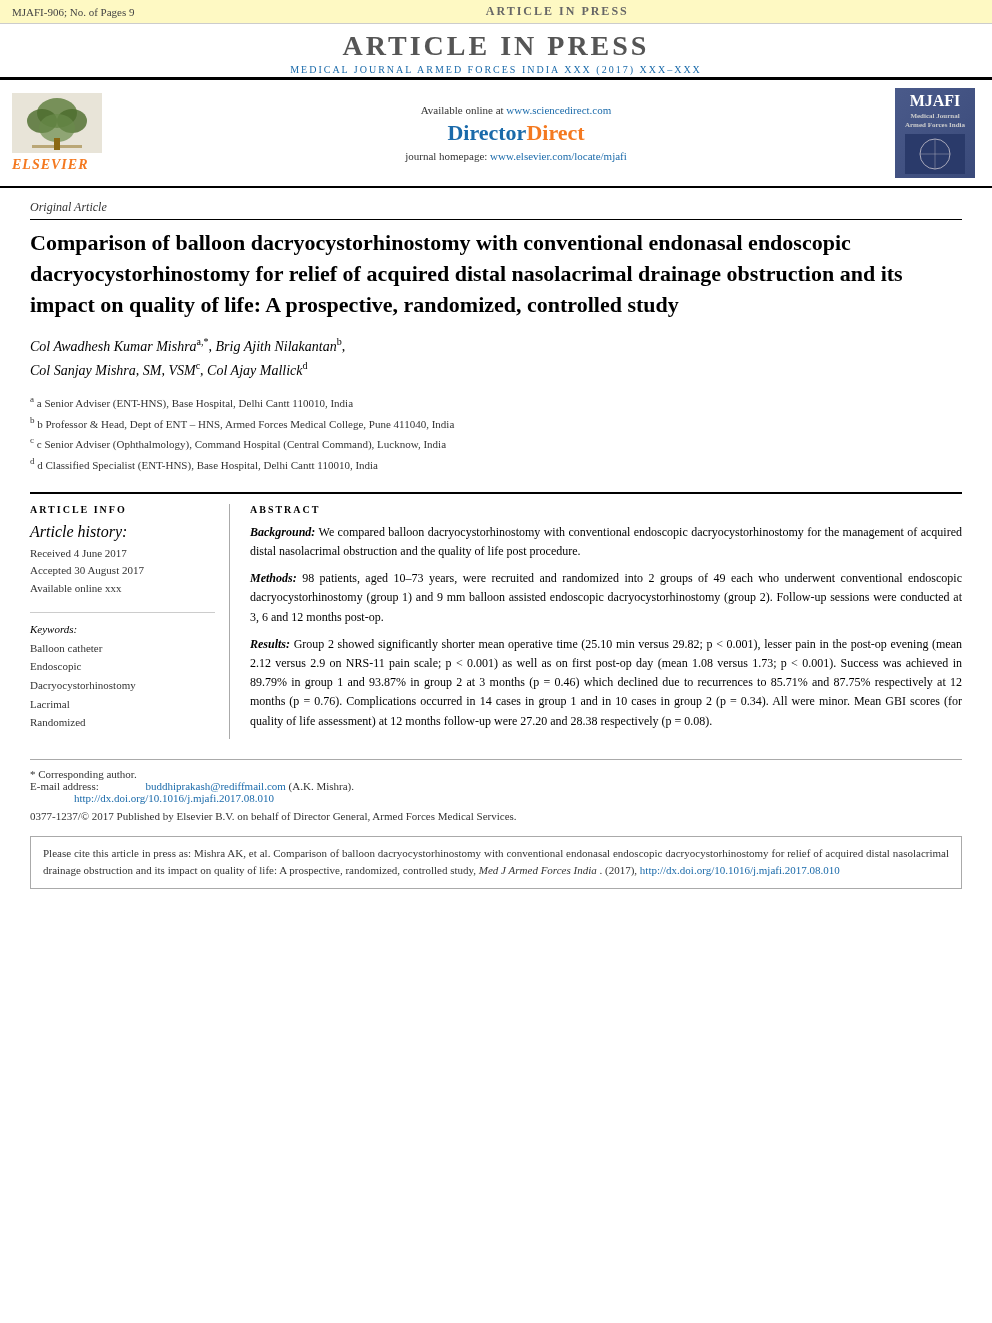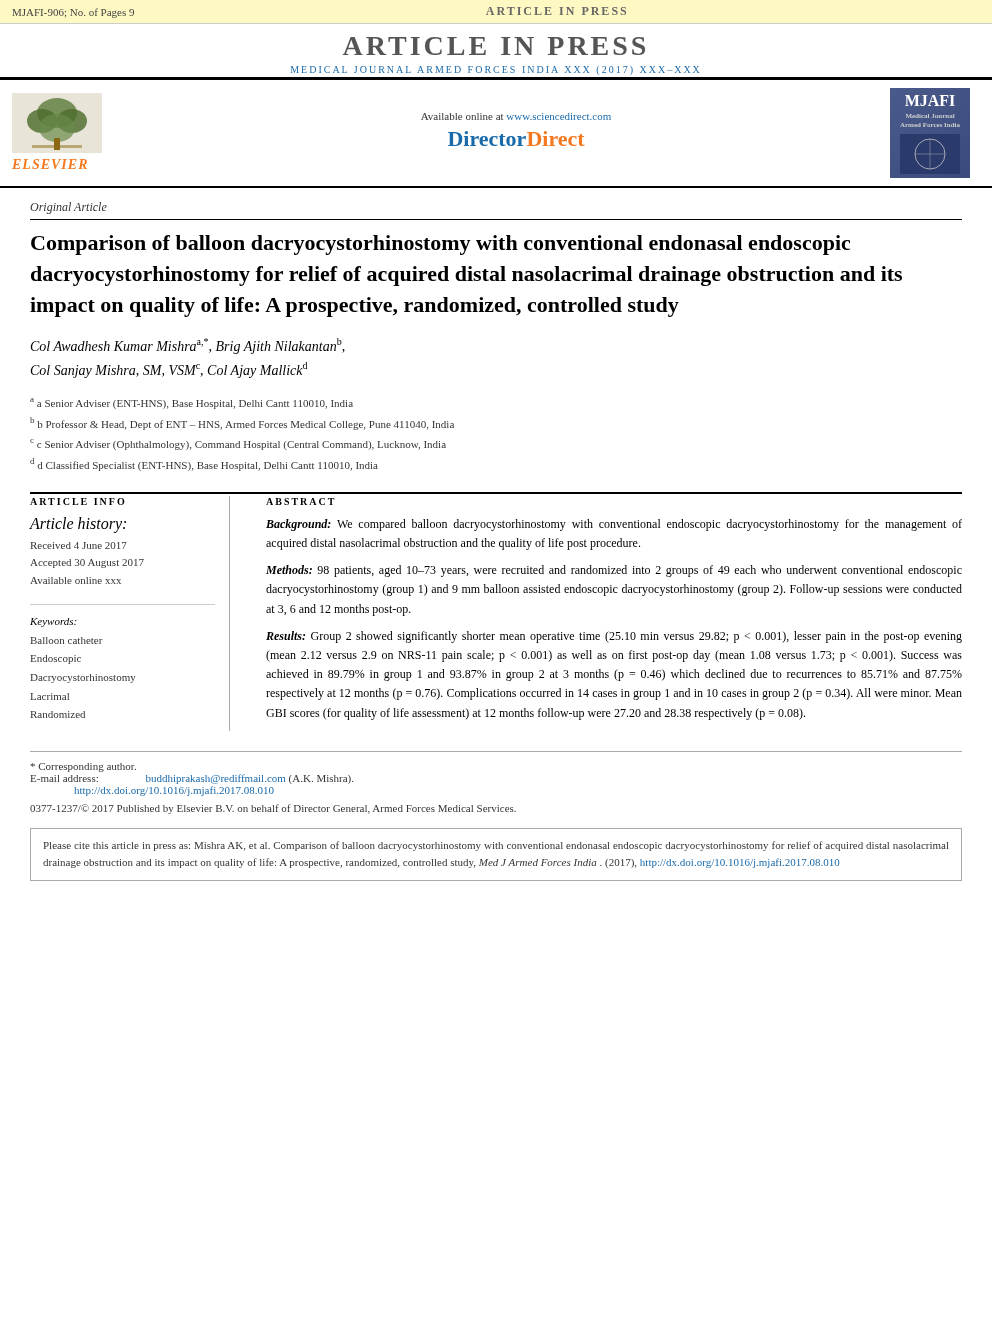--- a/index.html
+++ b/index.html
@@ -109,20 +109,21 @@
     }
     .header-center .homepage-text a {
       color: #1a6aaa;
       text-decoration: none;
     }
     .mjafi-logo {
       width: 90px;
       flex-shrink: 0;
       display: flex;
       flex-direction: column;
+      align-items: center;
     }
     .mjafi-logo .mjafi-box {
       width: 80px;
       height: 90px;
       background: linear-gradient(135deg, #4a5a8a 0%, #3a4a7a 100%);
       display: flex;
       flex-direction: column;
       align-items: center;
       justify-content: center;
       color: #fff;
@@ -171,23 +172,23 @@
       color: #333;
       margin-bottom: 18px;
       line-height: 1.7;
     }
     .affiliations sup {
       font-size: 9px;
     }
     
     .two-col {
       display: flex;
-      gap: 36px;
+      gap: 20px;
       border-top: 2px solid #000;
-      padding-top: 2px;
+      padding-top: 10px;
     }
     .left-col {
       width: 200px;
       flex-shrink: 0;
       border-right: 1px solid #aaa;
       padding-right: 14px;
     }
     .right-col {
       flex: 1;
     }
@@ -311,20 +312,24 @@
       <div class="elsevier-text">ELSEVIER</div>
     </div>
 
     <div class="header-center">
       <div class="available-text">
         <span>Available online at</span>
         <a href="#">www.sciencedirect.com</a>
       </div>
       <div class="sciencedirect-logo">
         <span class="sd-blue">Director</span><span>Direct</span>
+      </div>
+      <div class="homepage-text">
+        <span>journal homepage:</span>
+        <a href="#">www.elsevier.com/locate/mjafi</a>
       </div>
     </div>
 
     <div class="mjafi-logo">
       <div class="mjafi-box">
         <div class="mjafi-text">MJAFI</div>
         <div style="font-size:7px; color:#ccc; margin-top:2px; text-align:center; line-height:1.3;">Medical Journal<br>Armed Forces India</div>
         <div style="width:60px; height:40px; margin-top:4px; position:relative;">
           <svg width="60" height="40" viewBox="0 0 60 40">
             <rect width="60" height="40" fill="#2a3a6a"></rect>

